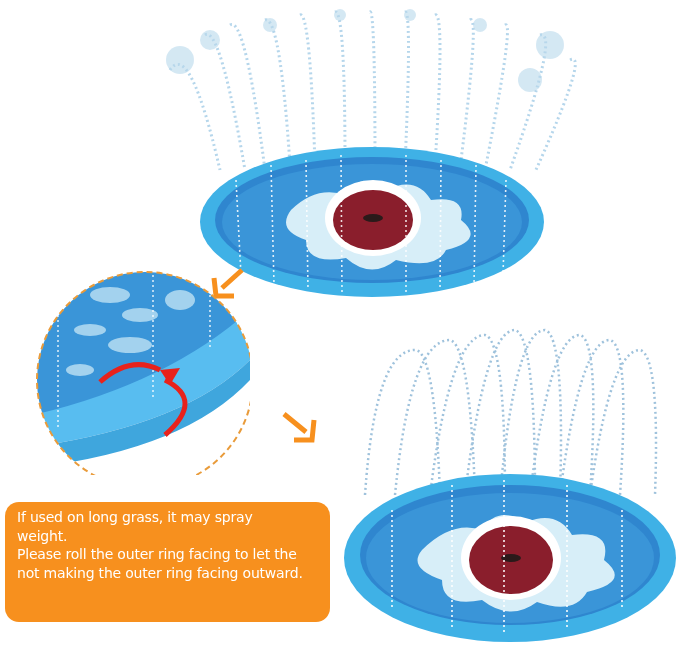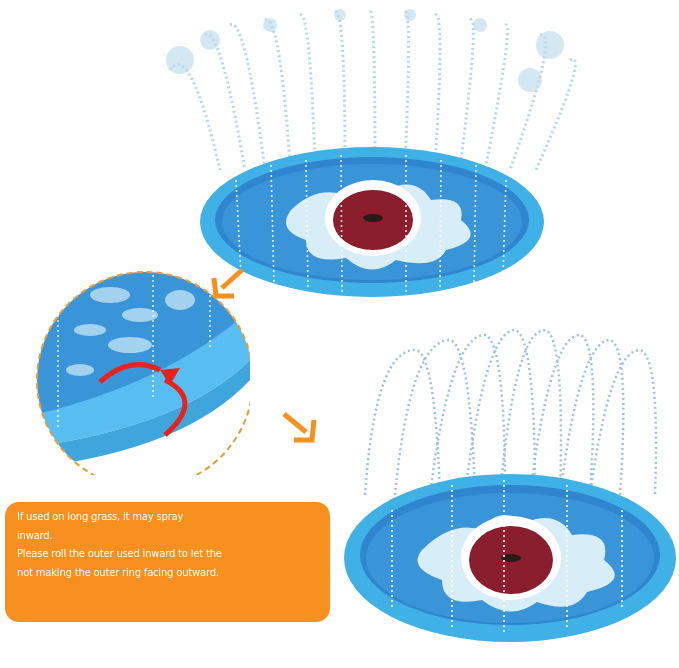--- a/index.html
+++ b/index.html
@@ -3,21 +3,21 @@
   <meta charset="utf-8">
   <style>
     html, body { margin: 0; padding: 0; background: #ffffff; }
     body { width: 679px; height: 668px; position: relative; overflow: hidden; font-family: "DejaVu Sans", sans-serif; }
     .abs { position: absolute; }
     svg { display: block; }
     .note-box {
       position: absolute; left: 5px; top: 502px; width: 325px; height: 120px;
       background: #f7901e; border-radius: 14px; box-sizing: border-box;
       padding: 6px 10px 6px 12px; color: #ffffff;
-      font-family: "DejaVu Sans", sans-serif; font-size: 10px; line-height: 18.5px;
+      font-family: "DejaVu Sans", sans-serif; font-size: 14px; line-height: 18.5px;
       letter-spacing: -0.2px;
     }
     .note-box p { margin: 0; }
   </style>
 </head>
 <body>
 
 <svg class="abs" style="left:150px;top:0" width="440" height="175" viewBox="0 0 440 175">
   <g stroke="#a9cfe8" stroke-width="3" fill="none" stroke-dasharray="2 3" opacity="0.85">
     <path d="M20 70 Q40 40 70 170"></path>
@@ -130,16 +130,16 @@
     <line x1="50" y1="40" x2="50" y2="140"></line>
       <line x1="110" y1="15" x2="110" y2="160"></line>
       <line x1="162" y1="10" x2="162" y2="165"></line>
     <line x1="225" y1="15" x2="225" y2="160"></line>
       <line x1="280" y1="40" x2="280" y2="140"></line>
   </g>
 </svg>
 
 <div class="note-box">
   <p>If used on long grass, it may spray</p>
-  <p>inward.</p>
-  <p>Please roll the outer used inward to let the</p>
+  <p>weight.</p>
+  <p>Please roll the outer ring facing to let the</p>
   <p>not making the outer ring facing outward.</p>
 </div>
 
 </body></html>

